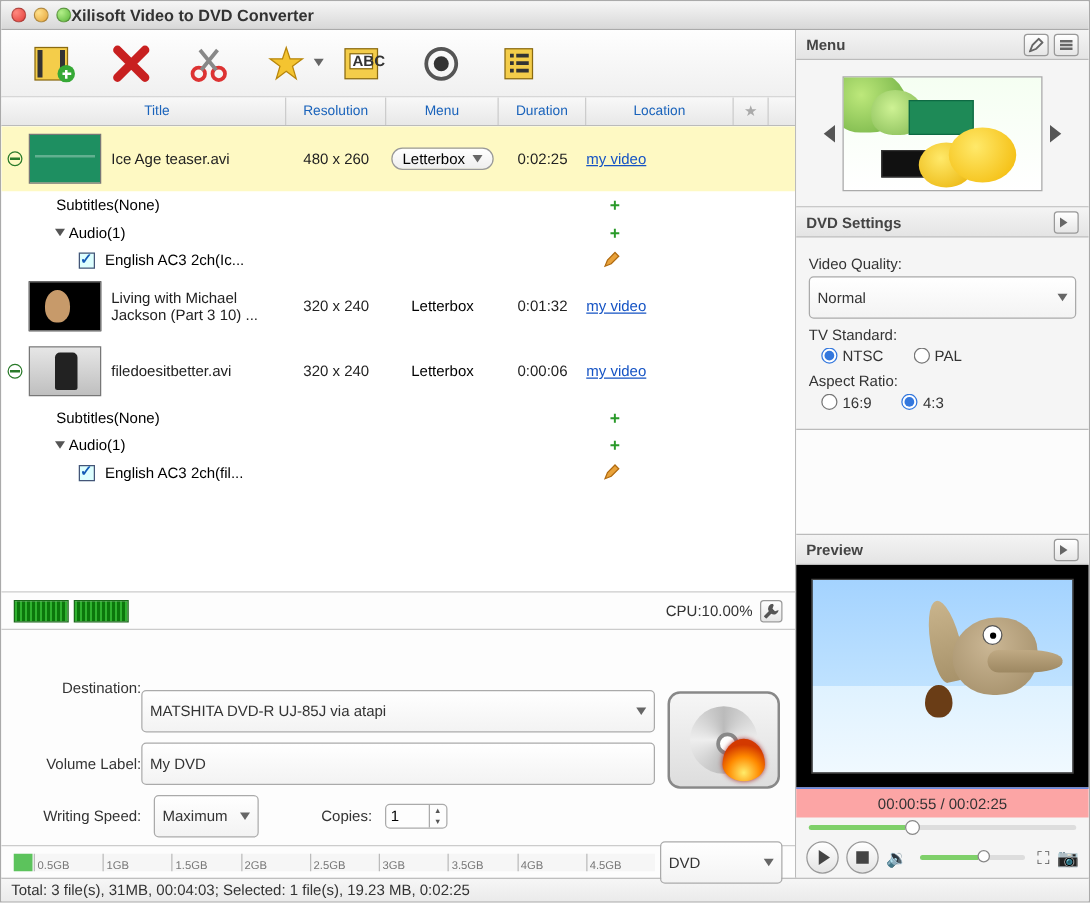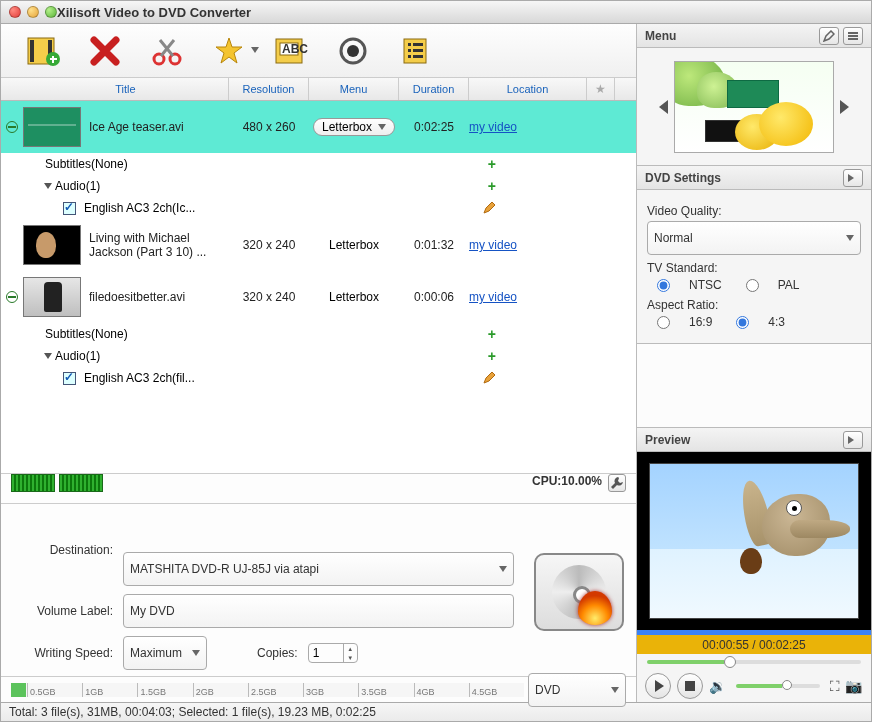--- a/index.html
+++ b/index.html
@@ -14,21 +14,21 @@
 .main { display: flex; height: 678px; }
 .left { flex: 1; display: flex; flex-direction: column; border-right: 1px solid #bbb; min-width: 0; }
 .right { width: 234px; display: flex; flex-direction: column; background: #f5f5f5; }
 .toolbar { height: 54px; display: flex; align-items: center; gap: 26px; padding: 0 24px; border-bottom: 1px solid #ccc; background: linear-gradient(#fefefe,#f0f0f0); }
 .tbicon { display: flex; align-items: center; justify-content: center; width: 36px; height: 36px; }
 .headers { display: flex; height: 23px; background: linear-gradient(#f8f8f8,#e8e8e8); border-bottom: 1px solid #bbb; }
 .hcell { border-right: 1px solid #ccc; color: #1a63bb; display: flex; align-items: center; justify-content: center; font-size: 11px; }
 .filelist { flex: 1; overflow: hidden; background: #fff; }
 .row { display: flex; align-items: center; min-height: 24px; }
 .row.video { height: 52px; }
-.row.selected { background: #5eead4; }
+.row.selected { background: #fef9c3; }
 .rowctrl { width: 22px; display: flex; justify-content: center; }
 .minus { width: 12px; height: 12px; border: 1px solid #2a7a2a; border-radius: 50%; position: relative; }
 .minus:after { content: ""; position: absolute; left: 1px; right: 1px; top: 4px; height: 2px; background: #2a7a2a; }
 .thumb { width: 58px; height: 40px; background: #333; margin-right: 8px; border: 1px solid #777; }
 .thumb.g { background: linear-gradient(#1e8f61,#1e8f61); position: relative; }
 .thumb.g:after{content:"";position:absolute;left:4px;right:4px;top:16px;height:2px;background:rgba(255,255,255,.3);}
 .thumb.m { background: #000; position: relative; }
 .thumb.m:before{content:"";position:absolute;left:12px;top:6px;width:20px;height:26px;background:#c79a6a;border-radius:50% 50% 45% 45%;}
 .thumb.b { background: linear-gradient(#e6e6e6,#bfbfbf); position: relative; }
 .thumb.b:after{content:"";position:absolute;left:20px;top:4px;width:18px;height:30px;background:#222;border-radius:4px 4px 2px 2px;}
@@ -41,25 +41,25 @@
 .zoompill { display: inline-flex; align-items: center; gap:6px; border: 1px solid #999; border-radius: 12px; padding: 1px 8px; background: linear-gradient(#fff,#eee); }
 .chev { width:0;height:0;border-left:4px solid transparent;border-right:4px solid transparent;border-top:6px solid #666; }
 .subrow { padding-left: 44px; display: flex; align-items: center; height: 22px; }
 .subrow .plus, .subrow .pencil { margin-left: auto; margin-right: 140px; }
 .plus { color: #2a9a2a; font-weight: bold; font-size: 14px; }
 .pencil { width:14px;height:14px; }
 .tri { width:0;height:0;border-top:4px solid transparent;border-bottom:4px solid transparent;border-left:6px solid #555; margin-right:4px;}
 .tri.down { transform: rotate(90deg); }
 .chk { width: 13px; height: 13px; border: 1px solid #457; background: #dff; position: relative; margin-right: 8px; margin-left:18px;}
 .chk:after{content:"✓";position:absolute;left:0;top:-3px;color:#135ab6;font-size:12px;font-weight:bold;}
-.cpubar { height: 30px; border-top: 1px solid #ccc; display: flex; align-items: flex-start; padding: 0 10px; background: #fdfdfd; font-weight: bold;}
+.cpubar { height: 30px; border-top: 1px solid #ccc; display: flex; align-items: center; padding: 0 10px; background: #fdfdfd;}
 .cpug { width: 44px; height: 18px; background: repeating-linear-gradient(90deg,#2fb12f 0 2px,#0c770c 2px 4px); margin-right: 4px; border:1px solid #196919;}
 .cputext { margin-left: auto; color: #333; }
 .wrench { width:18px;height:18px;border:1px solid #999;border-radius:3px;margin-left:6px;background:linear-gradient(#fff,#e6e6e6);display:flex;align-items:center;justify-content:center;}
-.settings { border-top: 1px solid #ccc; padding: 10px 12px 6px; display:grid;grid-template-columns:100px 1fr 100px;gap:8px 10px;align-items:center; background:#fdfdfd;}
+.settings { border-top: 1px solid #ccc; padding: 10px 12px 6px; display:grid;grid-template-columns:100px 1fr 100px;gap:8px 0;align-items:center; background:#fdfdfd;}
 .settings label { text-align: right; color: #333; font-family: "Lucida Grande", Arial; }
 .widefield { grid-column: 2 / span 2; }
 .select, .textin { border: 1px solid #aaa; border-radius: 4px; height: 22px; background: linear-gradient(#fff,#f3f3f3); display: flex; align-items: center; padding: 16px 6px; color:#333; position:relative;}
 .select .chev { position:absolute; right:6px; }
 .burnbtn { grid-row: 1 / span 3; grid-column: 3; width: 90px; height: 78px; border:2px solid #888;border-radius:10px;background:linear-gradient(#f6f6f6,#ddd);display:flex;align-items:center;justify-content:center; justify-self:end;}
 .disc { width:54px;height:54px;border-radius:50%;background:conic-gradient(#bbb,#eee,#bbb,#eee,#bbb);position:relative;}
 .disc:after{content:"";position:absolute;right:-6px;bottom:-6px;width:34px;height:34px;background:radial-gradient(circle at 50% 80%, #ffec6a, #ff8a00 40%, #d33900 70%);border-radius:50% 50% 50% 50% / 60% 60% 40% 40%; filter: drop-shadow(0 0 2px #a33); }
 .disc:before{content:"";position:absolute;left:50%;top:50%;width:12px;height:12px;margin:-6px;border-radius:50%;background:#fff;border:3px solid #888;}
 .copiesrow{grid-column:1 / span 2;display:flex;align-items:center;gap:10px;}
 .copiesrow label:first-child{width:100px;text-align:right;}
@@ -84,32 +84,32 @@
 .menupreview { width: 160px; height: 92px; border:1px solid #aaa; background: linear-gradient(#f5fff2,#fff); position:relative; overflow:hidden;}
 .menupreview .leaf{position:absolute;left:-10px;top:-6px;width:60px;height:50px;background:radial-gradient(circle at 40% 40%, #bde87b, #6aab3f);border-radius:40% 60% 55% 45%;}
 .menupreview .leaf2{position:absolute;left:22px;top:10px;width:42px;height:36px;background:radial-gradient(circle at 40% 40%, #cef294, #7cb44e);border-radius:50% 60% 50% 45%;}
 .menupreview .lemon{position:absolute;right:20px;bottom:6px;width:54px;height:44px;background:radial-gradient(circle at 40% 35%, #ffe96a, #f2b600);border-radius:50%;}
 .menupreview .lemon2{position:absolute;right:54px;bottom:2px;width:44px;height:36px;background:radial-gradient(circle at 40% 35%, #ffe96a, #e8ae00);border-radius:50%;}
 .menupreview .card{position:absolute;left:52px;top:18px;width:52px;height:28px;background:#1e8a57;border:1px solid #0e6a43;}
 .menupreview .mini{position:absolute;left:30px;bottom:10px;width:36px;height:22px;background:#111;border:1px solid #333;}
 .dvdset { padding: 8px 10px 12px; border-bottom:1px solid #bbb;}
 .dvdset .lab{color:#333;margin:6px 0 3px;}
 .radiorow{display:flex;gap:24px;margin:2px 0 2px 10px;}
-.radiorow label{display:flex;align-items:flex-end;gap:19px;color:#333;}
+.radiorow label{display:flex;align-items:flex-start;gap:4px;color:#333;}
 input[type=radio]{accent-color:#3377dd;}
 .spacer{flex:1;border-bottom:1px solid #bbb;background:#fcfcfc;}
 .previewarea{height:178px;background:#000;display:flex;align-items:center;justify-content:center;}
 .scrat{width:210px;height:156px;background:linear-gradient(#a4d3ff 0%, #bfe2ff 55%, #dff2ff 55%, #f0f9ff 100%);position:relative;overflow:hidden;border:1px solid #444;}
 .scrat .body{position:absolute;right:28px;top:30px;width:68px;height:62px;background:radial-gradient(circle at 45% 35%, #cbb795, #9f8a64);border-radius:55% 45% 50% 50%;}
 .scrat .nose{position:absolute;right:8px;top:56px;width:60px;height:18px;background:linear-gradient(#bfa983,#9d8862);border-radius:10px 50% 50% 10px;}
 .scrat .tail{position:absolute;right:90px;top:16px;width:24px;height:66px;background:linear-gradient(#c9b48c,#a7926a);border-radius:50% 50% 30% 30% / 60% 60% 40% 40%; transform:rotate(-12deg);}
 .scrat .acorn{position:absolute;right:96px;top:84px;width:22px;height:26px;background:#6a3d16;border-radius:50% 50% 45% 45% / 55% 55% 45% 45%;}
 .scrat .eye{position:absolute;right:56px;top:36px;width:16px;height:16px;background:#fff;border-radius:50%;border:1px solid #555;}
 .scrat .eye:after{content:"";position:absolute;left:5px;top:5px;width:5px;height:5px;background:#000;border-radius:50%;}
-.timebar{height:24px;display:flex;align-items:center;justify-content:center;color:#333;border-top:5px solid #3b82f6;background:#eab308;}
+.timebar{height:24px;display:flex;align-items:center;justify-content:center;color:#333;border-top:1px solid #3b82f6;background:#fca5a5;}
 .slider{height:16px;padding:0 10px;display:flex;align-items:center;}
 .slider .track{flex:1;height:4px;background:linear-gradient(90deg,#7fd06a 36%, #ddd 36%);border-radius:2px;position:relative;}
 .slider .thumb{position:absolute;left:36%;top:-4px;width:12px;height:12px;background:#fff;border:1px solid #888;border-radius:50%;}
 .ctrls{height:32px;display:flex;align-items:center;padding:0 8px;gap:6px;}
 .circlebtn{width:26px;height:26px;border:1px solid #999;border-radius:50%;background:linear-gradient(#fff,#e4e4e4);display:flex;align-items:center;justify-content:center;}
 .play{width:0;height:0;border-top:6px solid transparent;border-bottom:6px solid transparent;border-left:9px solid #444;margin-left:2px;}
 .stop{width:10px;height:10px;background:#444;}
 .volbar{flex:1;height:4px;background:linear-gradient(90deg,#7fd06a 55%,#ddd 55%);border-radius:2px;position:relative;margin:0 4px;}
 .volbar .t{position:absolute;left:55%;top:-4px;width:10px;height:10px;background:#fff;border:1px solid #888;border-radius:50%;}
 .smallicon{color:#555;font-size:14px;}

